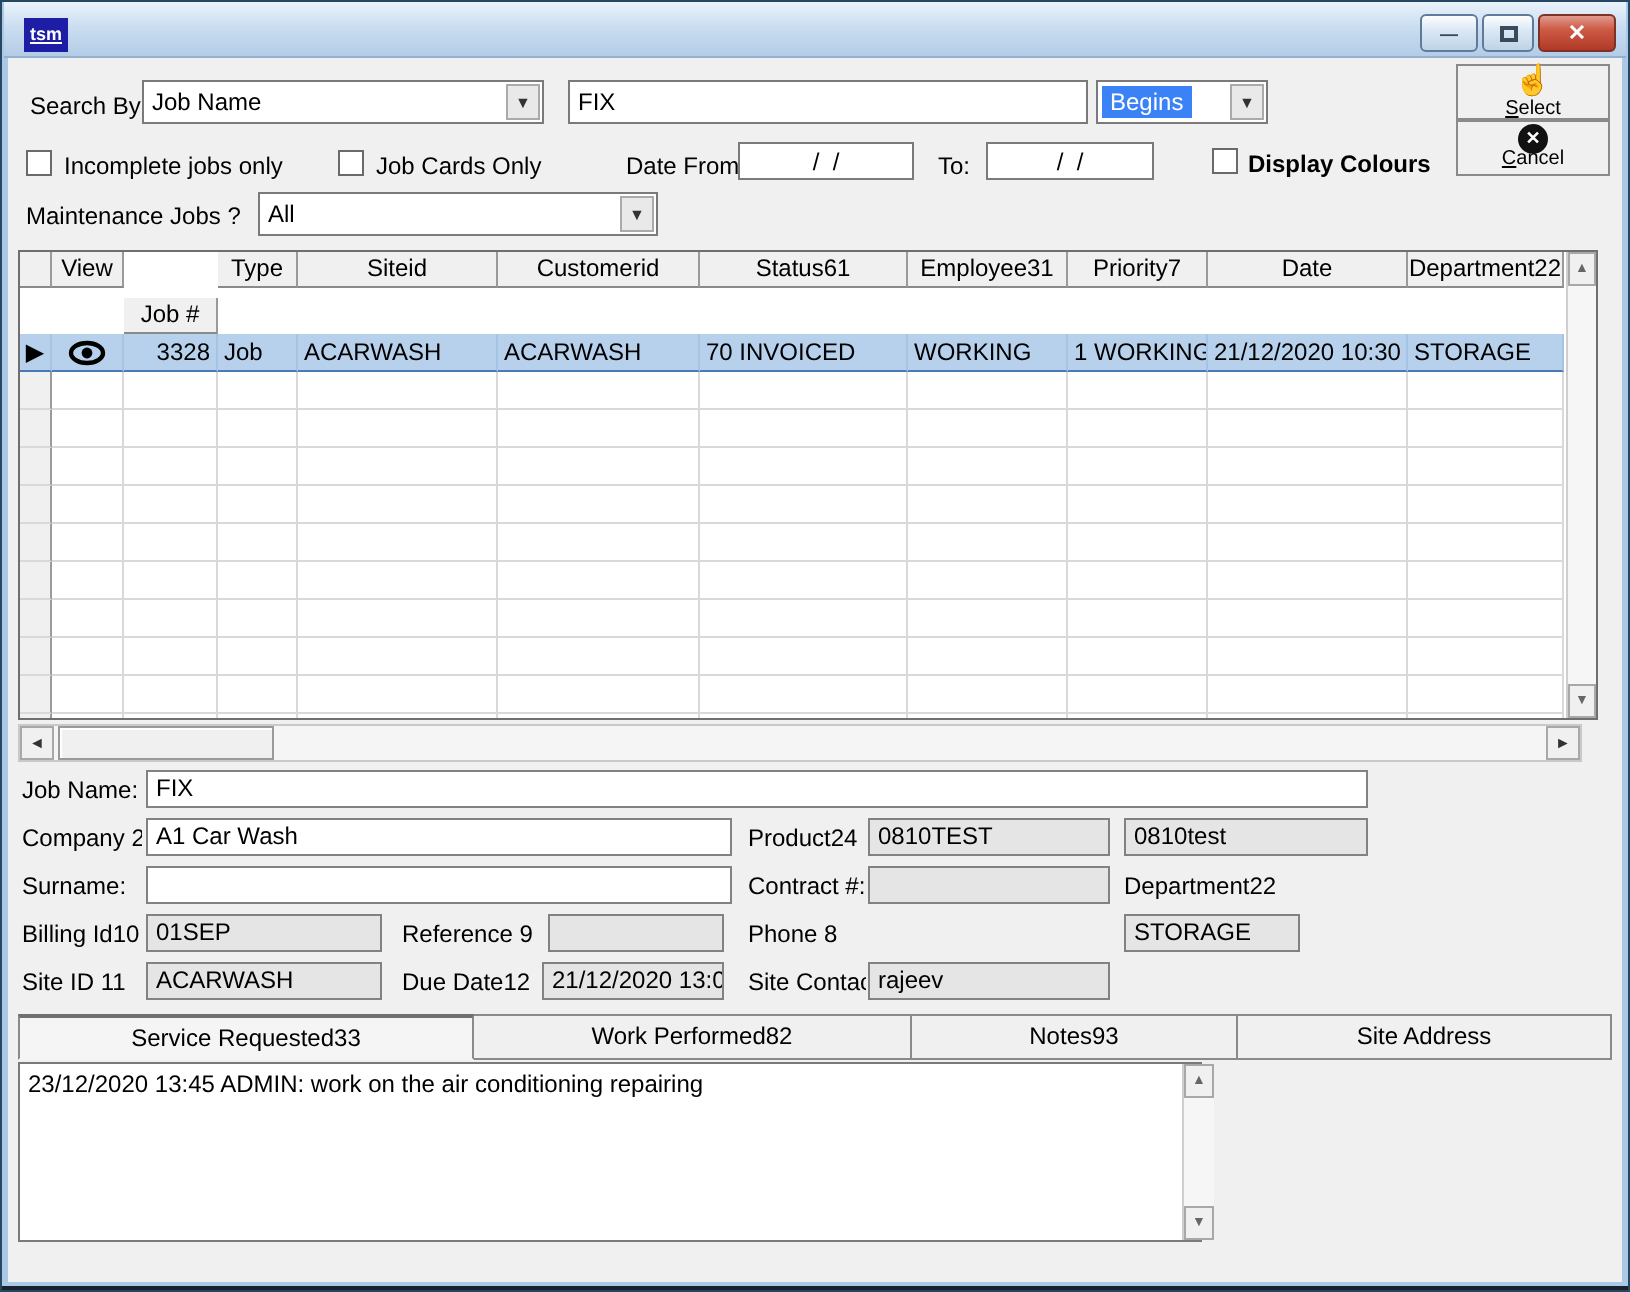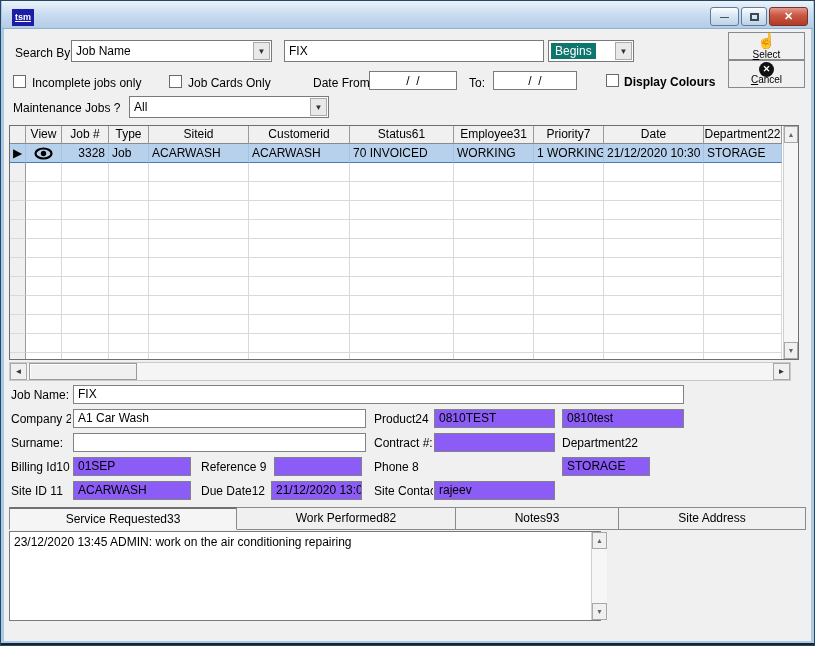--- a/index.html
+++ b/index.html
@@ -64,21 +64,21 @@
   .hsb { position:absolute; left:8px; top:361px; width:782px; height:19px; background:#f5f5f5;
          border:1px solid #c9c9c9; }
   .hsb .arrow { position:absolute; top:0; bottom:0; width:17px; background:#f0f0f0; border:1px solid #a8a8a8;
                 font-size:8px; color:#333; text-align:center; line-height:16px; }
   .hsb .thumb { position:absolute; left:19px; top:0; bottom:0; width:108px; background:#f0f0f0;
                 border:1px solid #9a9a9a; box-shadow:inset 1px 1px 0 #fff; }
 
   
   .field { position:absolute; height:19px; background:#fff; border:1px solid #828282;
            padding:1px 4px; white-space:nowrap; overflow:hidden; }
-  .field.gray { background:#8b5cf6; }
+  .field.gray { background:#e5e5e5; }
 
   
   .tabs { position:absolute; left:8px; top:506px; height:23px; display:flex; }
   .tab { height:23px; background:#f0f0f0; border:1px solid #8a8a8a; border-left:none;
          text-align:center; line-height:21px; overflow:hidden; white-space:nowrap; flex:none; }
   .tab:first-child { border-left:1px solid #8a8a8a; }
   .tab.active { background:#f5f5f5; border-top:2px solid #6f6f6f; border-bottom:1px solid #f5f5f5; font-weight:normal; }
   .notes { position:absolute; left:8px; top:530px; width:592px; height:90px; background:#fff;
            border:1px solid #7a7a7a; padding:3px 20px 3px 4px; line-height:15px; }
   .notes-sb { position:absolute; left:590px; top:531px; width:16px; height:88px;
@@ -105,21 +105,21 @@
 
   <div class="client"></div>
 
   <span class="lbl" style="left:14px; top:45px;">Search By:</span>
   <div class="combo" style="left:70px; top:39px; width:201px;">
     <span class="val">Job Name</span>
     <span class="drop">▼</span>
   </div>
   <div class="textbox" style="left:283px; top:39px; width:260px;">FIX</div>
   <div class="combo" style="left:547px; top:39px; width:86px;">
-    <span class="val" style="left:2px; top:2px; background:#0f766e; color:#fff; padding:1px 4px;">Begins</span>
+    <span class="val" style="left:2px; top:2px; background:#3b82f6; color:#fff; padding:1px 4px;">Begins</span>
     <span class="drop">▼</span>
   </div>
 
   <div class="btn" style="top:31px;">
     <span class="ic">☝</span>
     <span><u>S</u>elect</span>
   </div>
   <div class="btn" style="top:59px;">
     <span class="cancel-circle">✕</span>
     <span style="display:block; margin-top:-3px;"><u>C</u>ancel</span>
@@ -140,21 +140,21 @@
   <div class="combo" style="left:128px; top:95px; width:200px;">
     <span class="val">All</span>
     <span class="drop">▼</span>
   </div>
 
   <div class="table-wrap">
     <div class="grid" id="grid">
         <div class="hrow">
           <div class="hcell" style="width: 16px;"></div>
           <div class="hcell" style="width: 36px;">View</div>
-          <div class="hcell" style="width: 47px;">Job #</div>
+          <div class="hcell" style="width: 47px; margin-top: 23px;">Job #</div>
           <div class="hcell" style="width: 40px;">Type</div>
           <div class="hcell" style="width: 100px;">Siteid</div>
           <div class="hcell" style="width: 101px;">Customerid</div>
           <div class="hcell" style="width: 104px;">Status61</div>
           <div class="hcell" style="width: 80px;">Employee31</div>
           <div class="hcell" style="width: 70px;">Priority7</div>
           <div class="hcell" style="width: 100px;">Date</div>
           <div class="hcell" style="width: 78px;">Department22</div>
         </div>
         <div class="drow sel">

